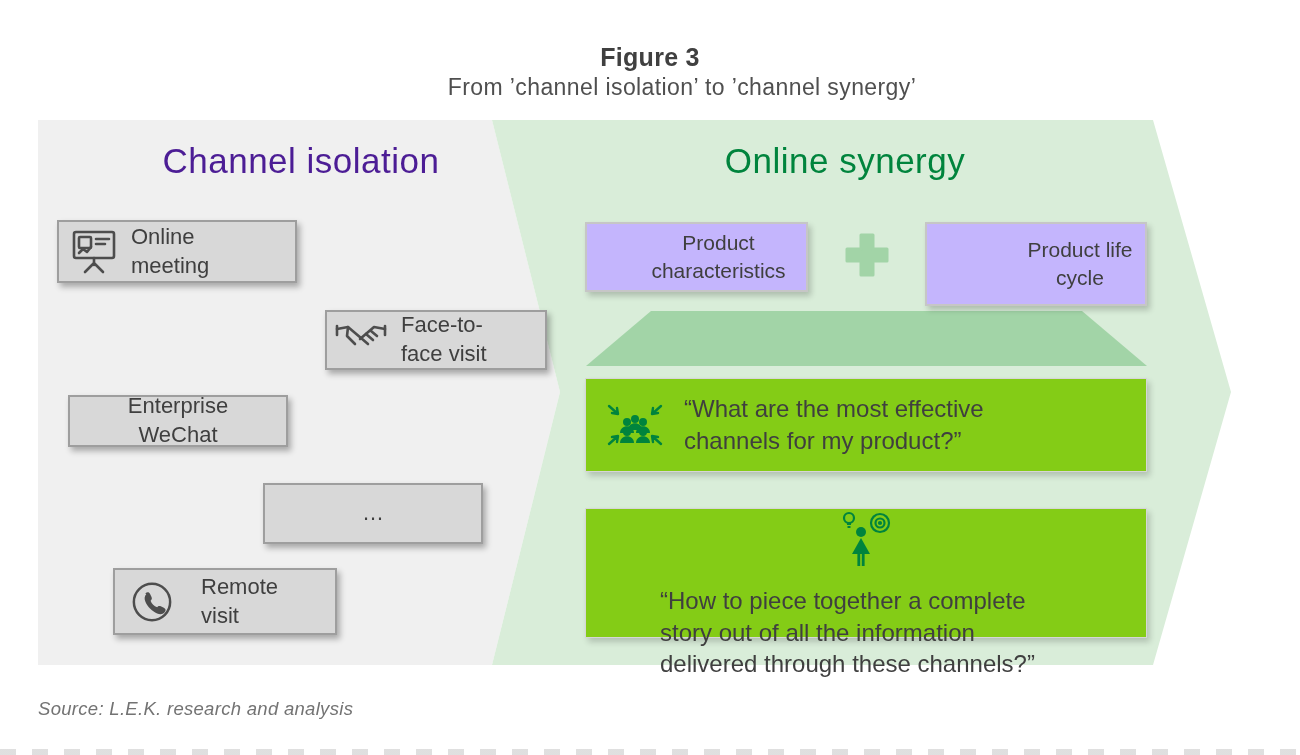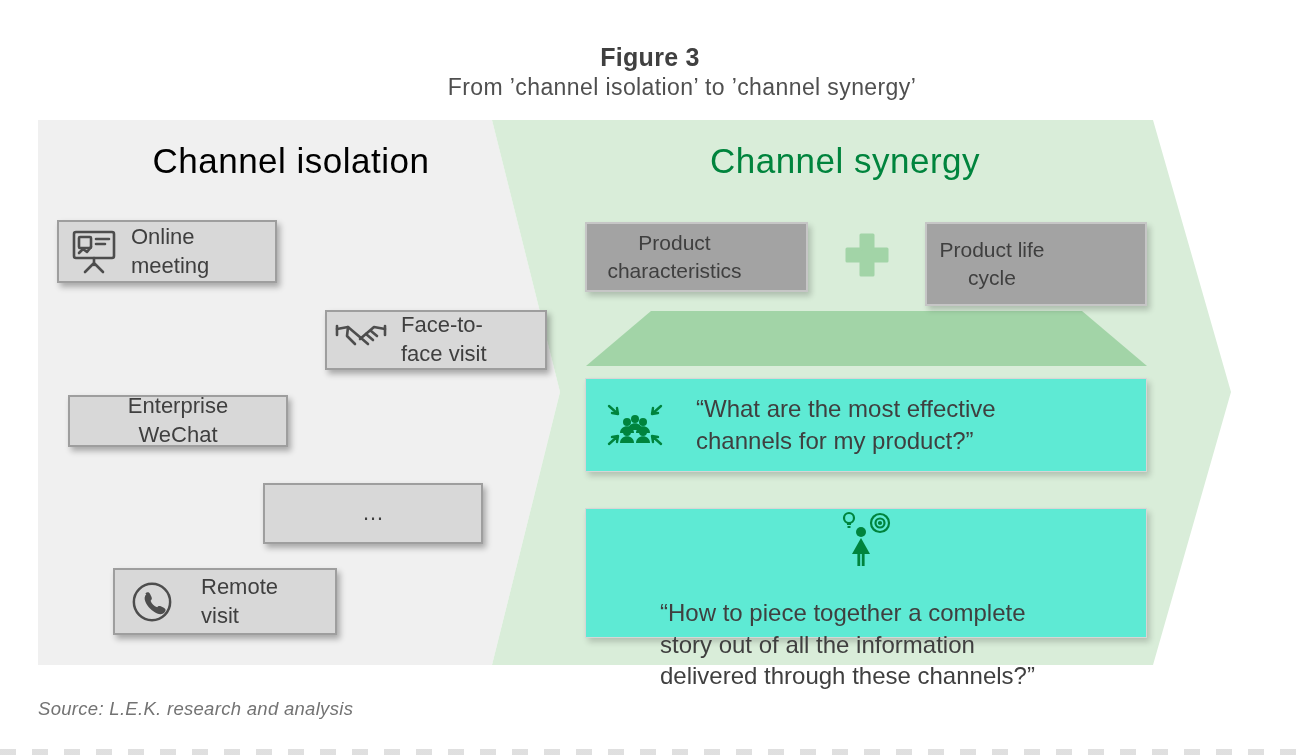--- a/index.html
+++ b/index.html
@@ -7,42 +7,42 @@
   body { width:1300px; height:755px; font-family:"Liberation Sans", sans-serif; }
   .canvas { position:relative; width:1300px; height:755px; background:#fff; overflow:hidden; }
 
   .fig-label { position:absolute; top:43px; left:0; width:1300px; text-align:center;
                font-size:25px; font-weight:700; color:#404040; letter-spacing:.3px; }
   .fig-subtitle { position:absolute; top:74px; left:0; width:1300px; text-align:center;
                font-size:23px; color:#4f4f4f; letter-spacing:.4px;margin-left:32px; }
 
   .bg-shapes { position:absolute; left:0; top:0; }
 
-  .iso-heading { position:absolute; left:56px; top:141px; width:470px; text-align:center;
-                 font-size:35px; color:#000000; letter-spacing:.5px; }
+  .iso-heading { position:absolute; left:66px; top:141px; width:470px; text-align:center;
+                 font-size:35px; color:#4c1d95; letter-spacing:.5px; }
   .syn-heading { position:absolute; left:585px; top:141px; width:520px; text-align:center;
                  font-size:35px; color:#00843D; letter-spacing:.5px; }
 
   .gbox { position:absolute; background:#d8d8d8; border:2px solid #9e9e9e;
           box-shadow:3px 4px 6px rgba(0,0,0,.30);
           display:flex; align-items:center; padding:0 12px; gap:14px;
           color:#3f3f3f; font-size:22px; line-height:1.3; }
   .gbox.center { justify-content:center; text-align:center; }
   .glabel { display:block; }
 
-  .wbox { position:absolute; background:#a3a3a3; border:2px solid #c6c6c6;
+  .wbox { position:absolute; background:#c4b5fd; border:2px solid #c6c6c6;
           box-shadow:3px 4px 6px rgba(0,0,0,.20);
-          display:flex; align-items:center; justify-content:flex-start; text-align:center;
+          display:flex; align-items:center; justify-content:flex-end; text-align:center;
           color:#3f3f3f; font-size:21px; line-height:1.35; }
 
   .plus { position:absolute; left:844px; top:232px; width:46px; height:46px; }
 
-  .qbox { position:absolute; background:#5eead4; border:1px solid #d6d6d6;
+  .qbox { position:absolute; background:#84cc16; border:1px solid #d6d6d6;
           box-shadow:3px 4px 6px rgba(0,0,0,.18);
-          display:flex; align-items:center; padding:0 16px; gap:28px;
+          display:flex; align-items:center; padding:0 16px; gap:16px;
           color:#3f3f3f; font-size:24px; line-height:1.32; }
   .qicon { flex:0 0 auto; display:flex; justify-content:center; width:66px; }
   .qtext { display:block; }
 
   .icon { flex:0 0 auto; display:flex; }
 
   .source { position:absolute; left:38px; top:698px; font-size:18.5px; color:#737373; letter-spacing:.3px;font-style:italic; }
 
   .bottom-edge { position:absolute; left:0; top:749px; width:1300px; height:6px;
      background:repeating-linear-gradient(90deg,#dcdcdc 0 16px, #ffffff 16px 32px); opacity:.9; }
@@ -55,23 +55,23 @@
   <div class="fig-label">Figure 3</div>
   <div class="fig-subtitle">From ’channel isolation’ to ’channel synergy’</div>
 
   <svg class="bg-shapes" width="1300" height="755" viewBox="0 0 1300 755">
     <polygon points="38,120 492,120 560,392 492,665 38,665" fill="#f0f0f0"></polygon>
     <polygon points="492,120 1153,120 1231,392 1153,665 492,665 560,392" fill="#d9edd9"></polygon>
     <polygon points="651,311 1082,311 1147,366 586,366" fill="#a2d4a7"></polygon>
   </svg>
 
   <div class="iso-heading">Channel isolation</div>
-  <div class="syn-heading">Channel synergy</div>
+  <div class="syn-heading">Online synergy</div>
 
-  <div class="gbox" style="left:57px;top:220px;width:220px;height:63px;">
+  <div class="gbox" style="left:57px;top:220px;width:240px;height:63px;">
     <span class="icon">
       <svg width="46" height="46" viewBox="0 0 46 46">
         <g fill="none" stroke="#4d4d4d" stroke-width="2.6" stroke-linecap="round" stroke-linejoin="round">
           <rect x="3" y="3" width="40" height="26" rx="2"></rect>
           <rect x="8" y="8" width="12" height="11" rx="1"></rect>
           <path d="M25 10 h13 M25 15 h9"></path>
           <path d="M8 24 l4 -4 4 3 4 -5"></path>
           <path d="M23 29 v7 M23 34 l-9 9 M23 34 l9 9"></path>
         </g>
       </svg>

